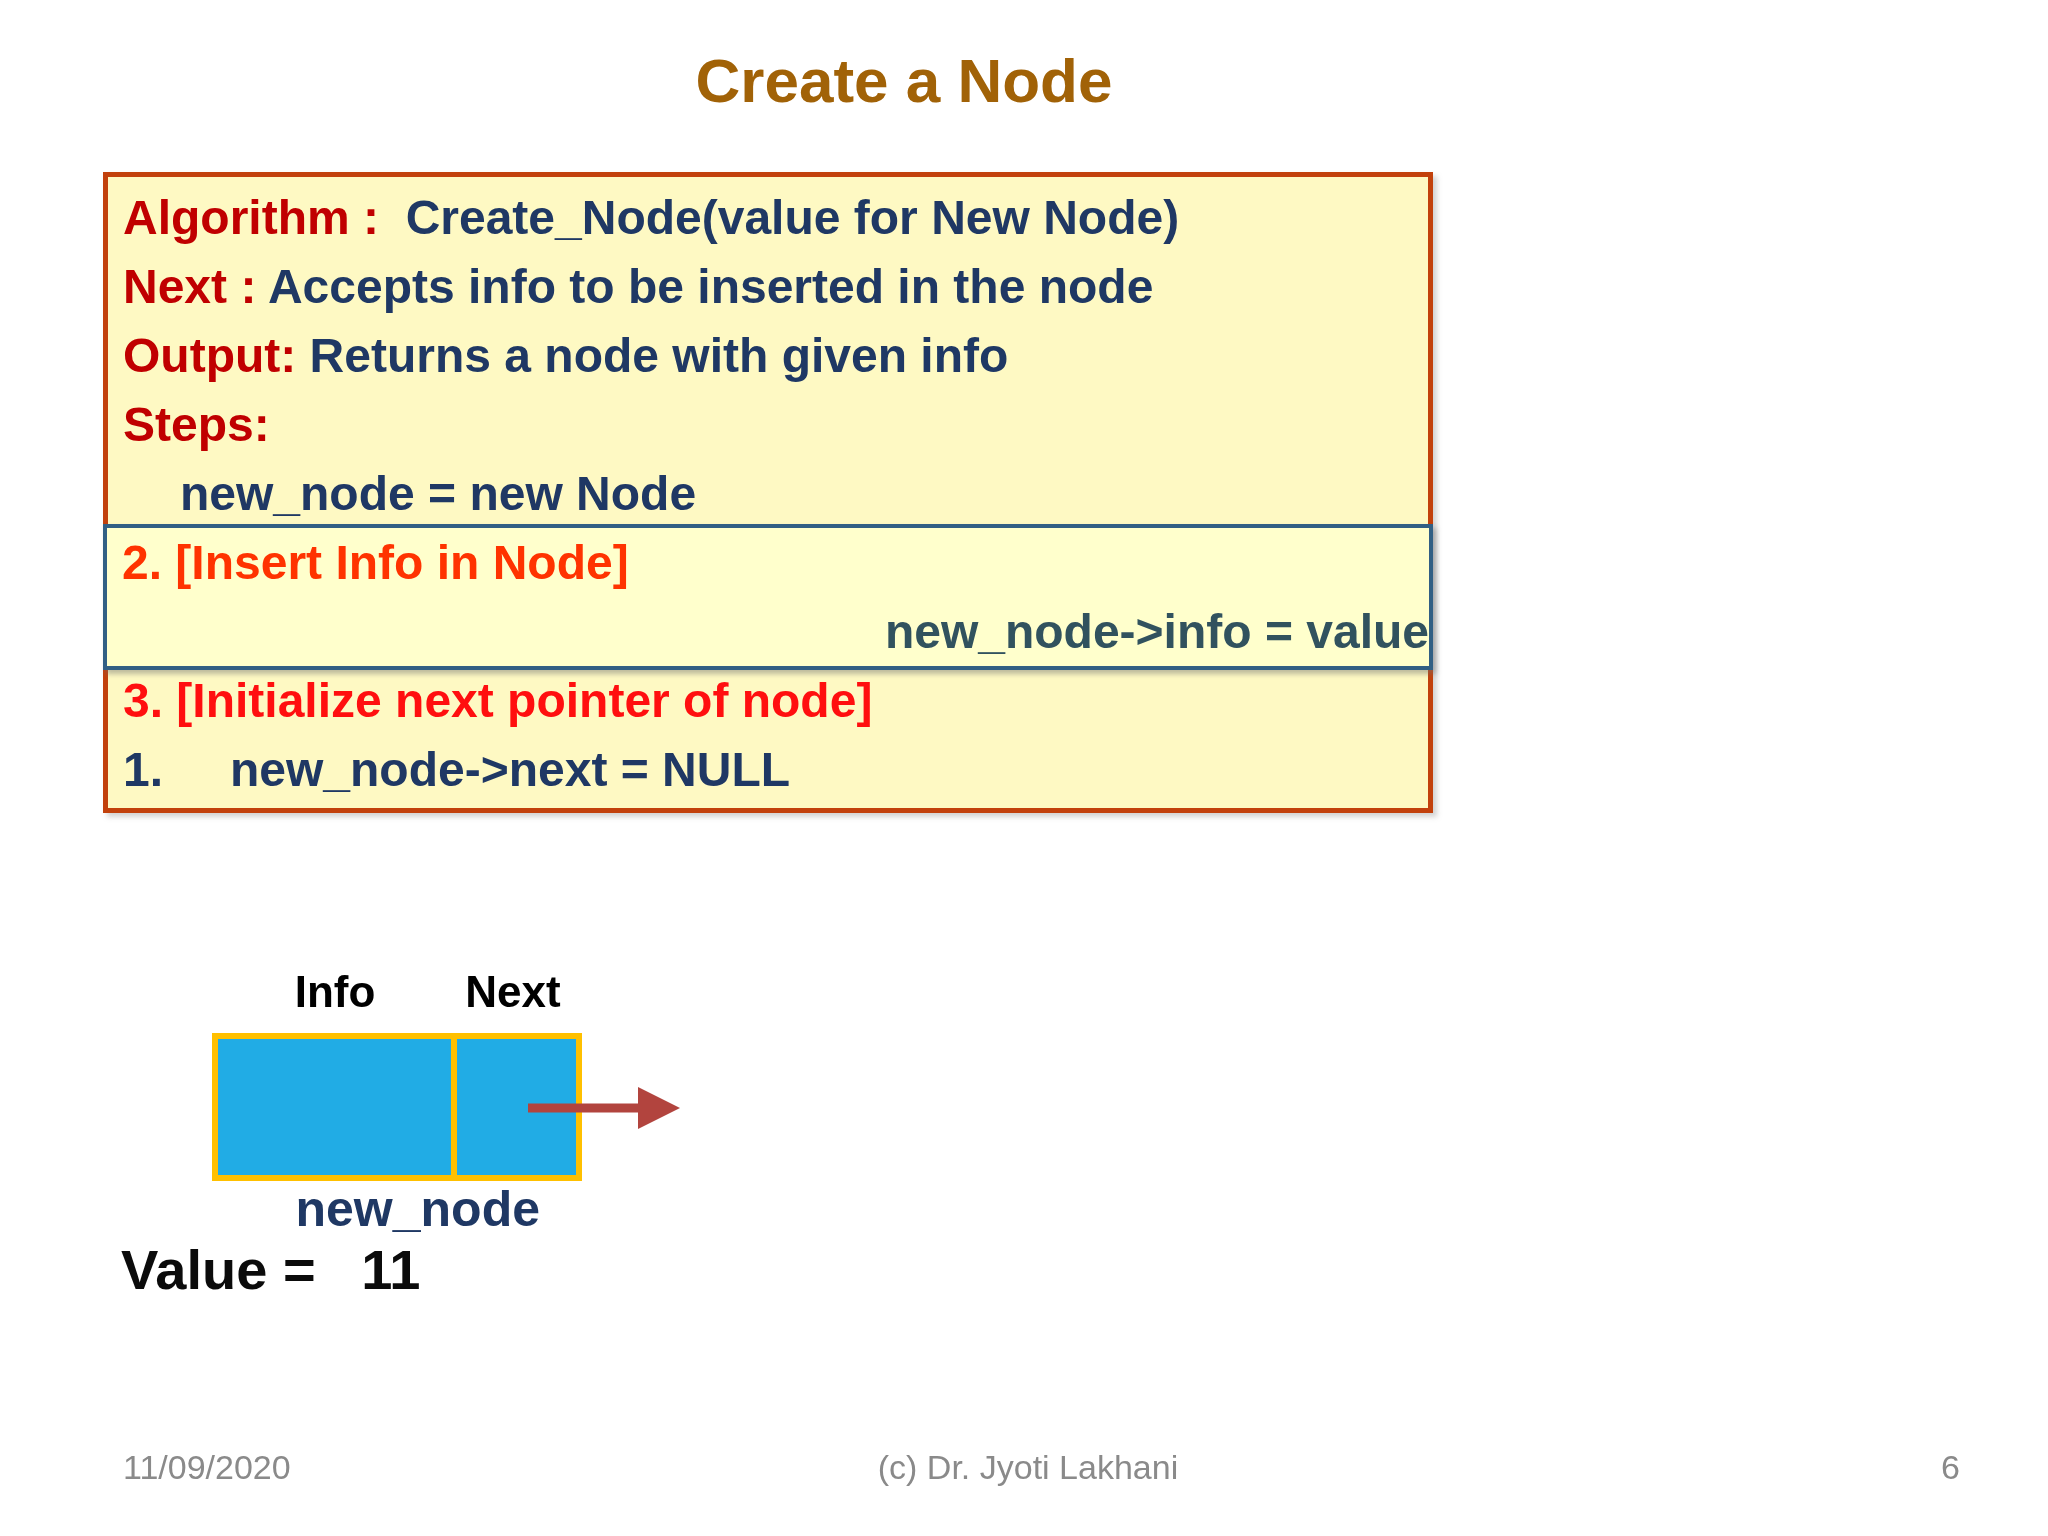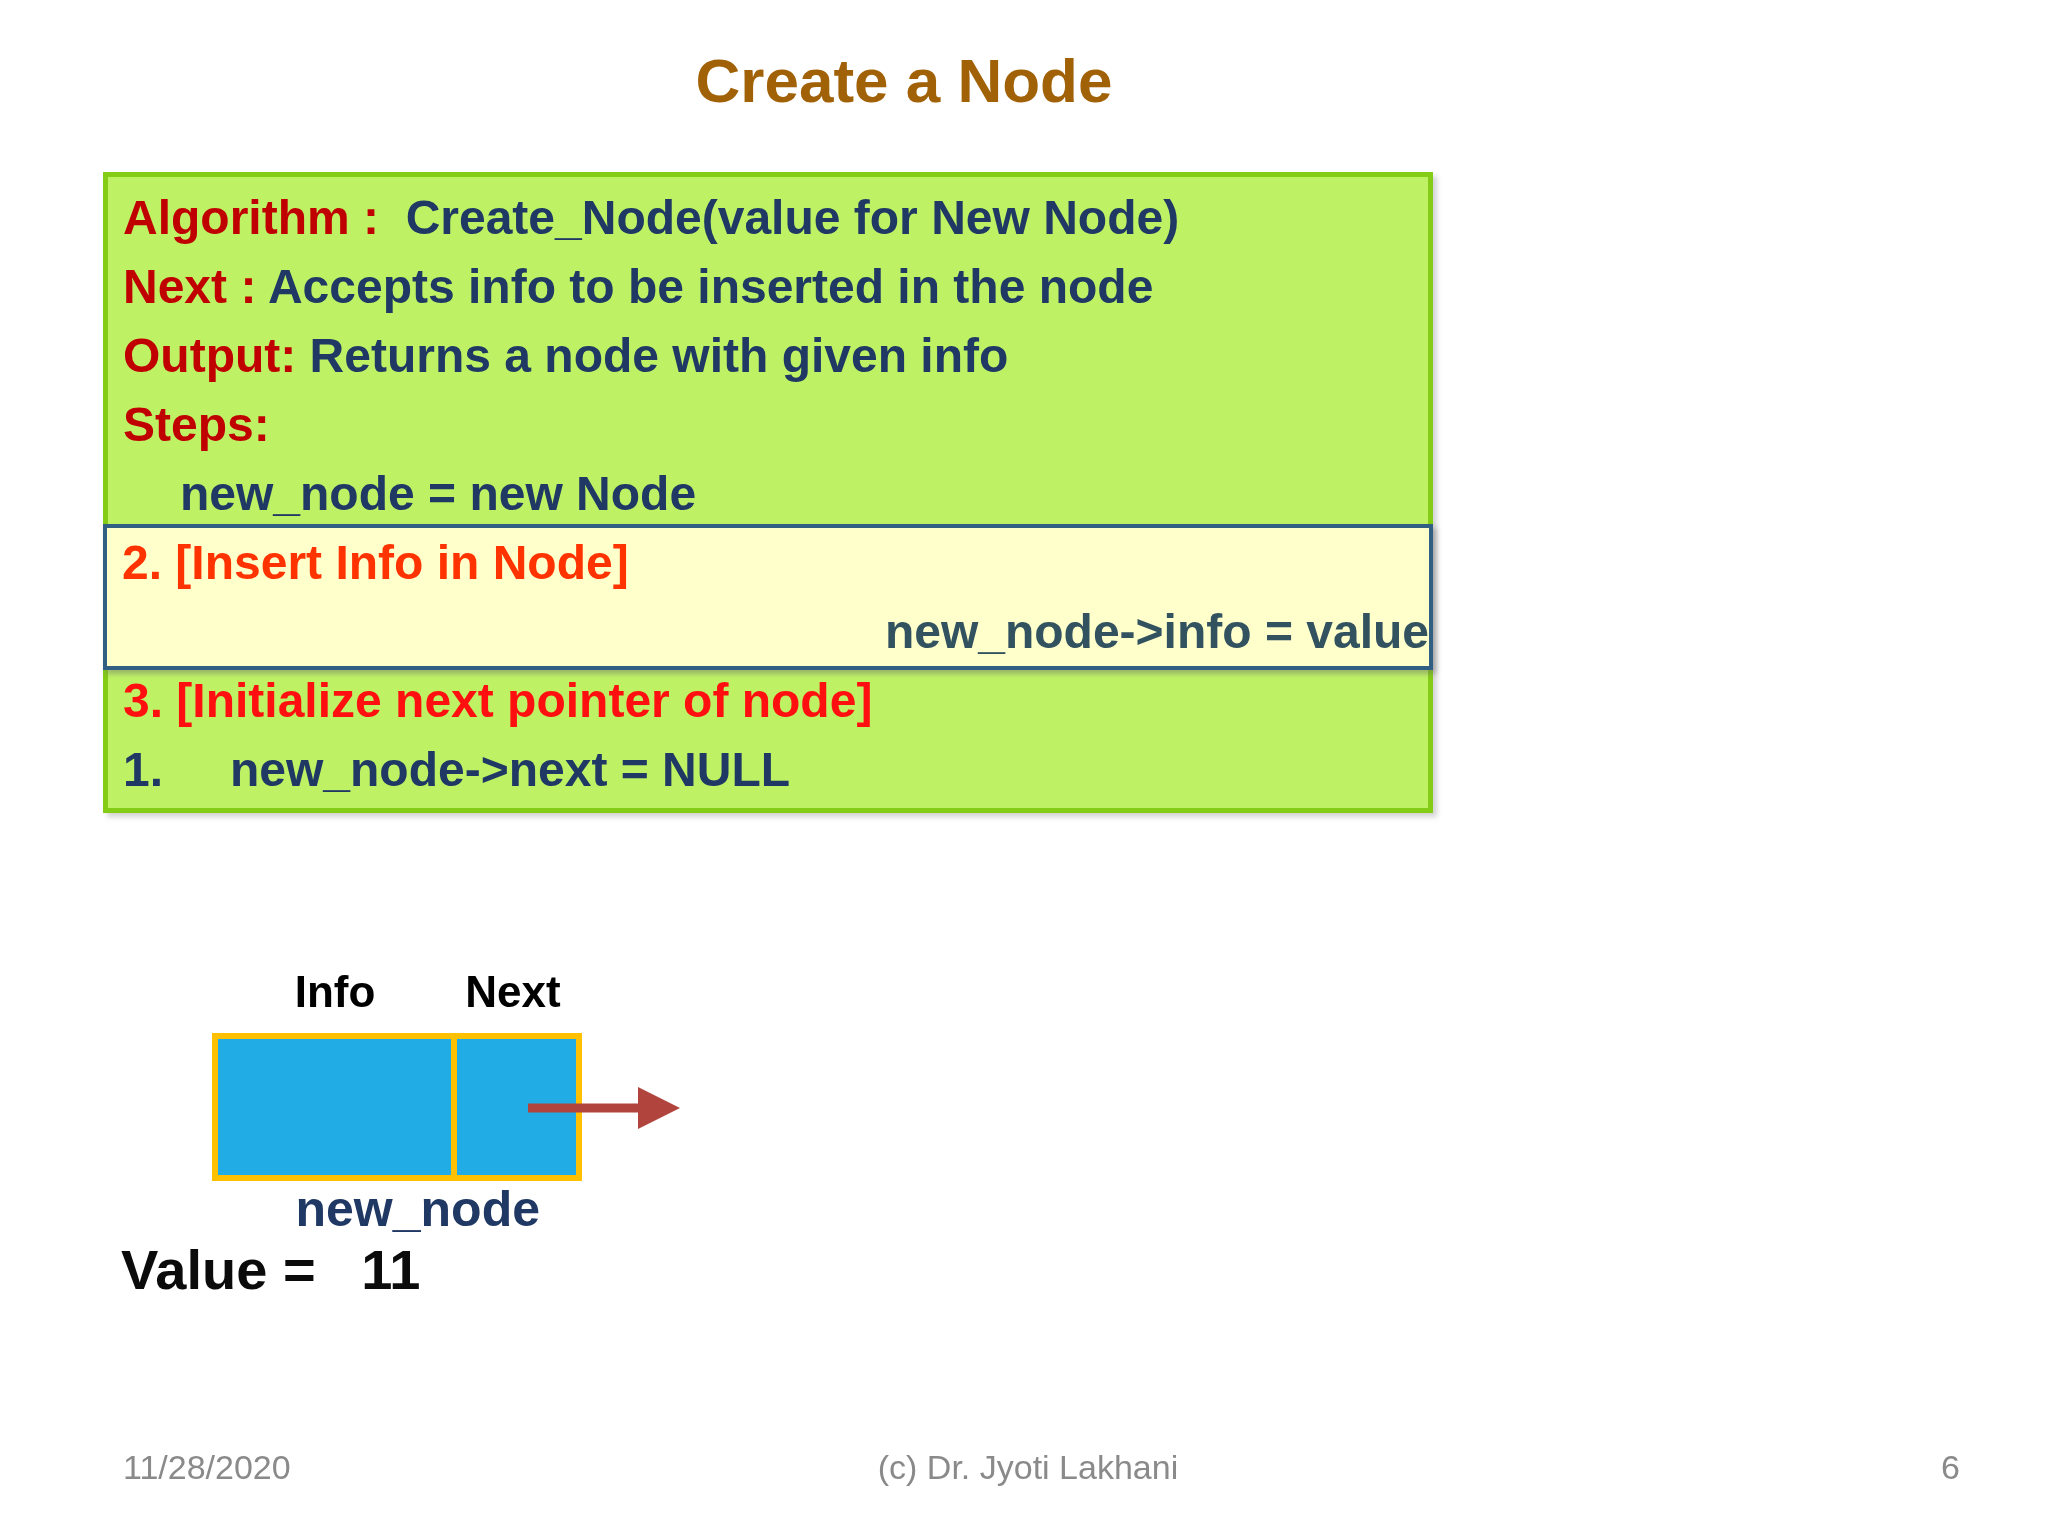--- a/index.html
+++ b/index.html
@@ -11,21 +11,21 @@
   }
   
   .slide-title{
     position:absolute;left:104px;top:38px;width:1600px;
     text-align:center;font-size:62px;font-weight:bold;color:#a16207;
     line-height:86px;white-space:pre;
   }
   
   .algo-box{
     position:absolute;left:103px;top:172px;width:1330px;
-    border:5px solid #84cc16;background:#bef264;
+    border:5px solid #c2410c;background:#fef9c3;
     box-shadow:4px 4px 5px rgba(130,130,130,0.35);
     padding:6px 0 4px 0;box-sizing:border-box;
   }
   .algo-line{
     font-size:48px;font-weight:bold;line-height:69px;
     padding-left:15px;white-space:pre;color:#1F3864;
   }
   .algo-line .lbl{color:#C00000;}
   .algo-line .txt{color:#1F3864;}
   .step-red{color:#FF0F0F;}
@@ -101,15 +101,15 @@
 
 <svg class="pointer-arrow" width="160" height="52" viewBox="0 0 160 52">
   <path d="M4 26 H122" stroke="#B2443E" stroke-width="9" fill="none"></path>
   <path d="M114 5 L156 26 L114 47 Z" fill="#B2443E"></path>
 </svg>
 
 <div class="node-name">new_node</div>
 
 <div class="value-line"><span>Value = </span><span class="value-num">11</span></div>
 
-<div class="footer-text footer-date">11/28/2020</div>
+<div class="footer-text footer-date">11/09/2020</div>
 <div class="footer-text footer-credit">(c) Dr. Jyoti Lakhani</div>
 <div class="footer-text footer-page">6</div>
 
 </body></html>

